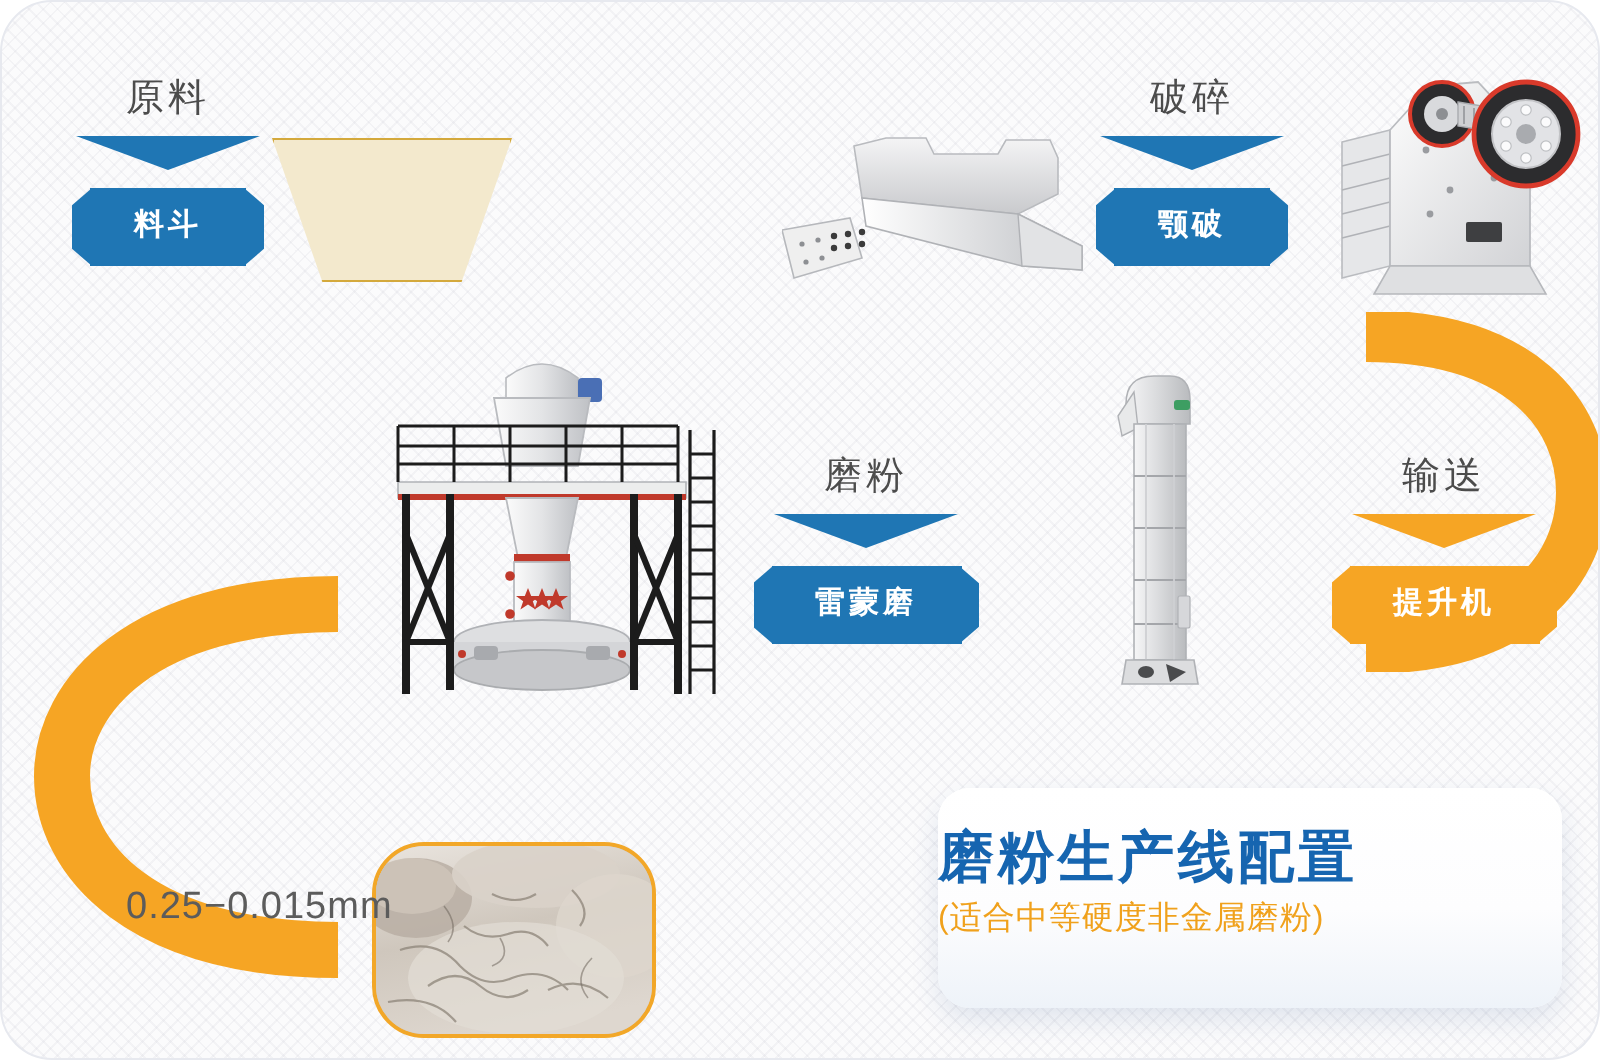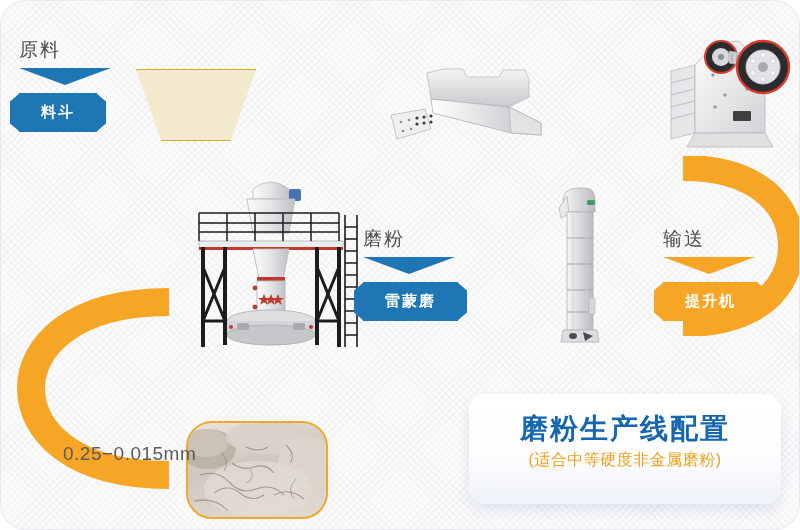--- a/index.html
+++ b/index.html
@@ -13,21 +13,21 @@
     width: 800px; height: 530px;
     overflow: hidden;
     background:
       repeating-linear-gradient(45deg, rgba(200,200,210,0.16) 0 1px, transparent 1px 5px),
       repeating-linear-gradient(-45deg, rgba(200,200,210,0.16) 0 1px, transparent 1px 5px),
       #fbfbfc;
     border-radius: 26px;
     border: 1px solid #e7e9ef;
   }
   
-  .step { position: absolute; }
+  .step { position: absolute; text-align: center; }
   .step-title {
     font-size: 19px; color: #4c4c4c; letter-spacing: 2px;
     line-height: 22px; white-space: nowrap;
   }
   .arrow {
     width: 92px; height: 17px; margin: 7px auto 4px auto;
   }
   .ribbon {
     position: relative; display: inline-block;
     padding: 6px 22px 7px 22px;
@@ -84,21 +84,20 @@
     border: 2px solid #f2a728;
     border-radius: 26px;
     overflow: hidden;
     background: #cfc6bd;
   }
   .title-card {
     position: absolute;
     background: linear-gradient(180deg,#ffffff 0%,#fdfdfe 55%,#eef3f9 100%);
     border-radius: 16px;
     box-shadow: 0 6px 14px rgba(40,80,140,0.13), 0 1px 0 #fff inset;
-    text-align: center;
   }
   .title-main {
     color: #1665b0; font-size: 28px; font-weight: bold;
     letter-spacing: 2px; line-height: 34px; white-space: nowrap;
   }
   .title-sub {
     color: #f0a11c; font-size: 16px; letter-spacing: 0.5px;
     line-height: 28px; white-space: nowrap;
   }
 </style>
@@ -329,20 +328,27 @@
 
   <div class="step" style="left:18px; top:38px; width:130px;">
     <div class="step-title">原料</div>
     <svg class="arrow" viewBox="0 0 92 17">
       <polygon points="0,0 92,0 46,17" fill="#1f76b4"></polygon>
     </svg>
     <span class="ribbon blue">料斗</span>
   </div>
 
 
+  <div class="step" style="left:530px; top:38px; width:130px;">
+    <div class="step-title">破碎</div>
+    <svg class="arrow" viewBox="0 0 92 17">
+      <polygon points="0,0 92,0 46,17" fill="#1f76b4"></polygon>
+    </svg>
+    <span class="ribbon blue">颚破</span>
+  </div>
 
   <div class="step" style="left:362px; top:227px; width:140px;">
     <div class="step-title">磨粉</div>
     <svg class="arrow" viewBox="0 0 92 17">
       <polygon points="0,0 92,0 46,17" fill="#1f76b4"></polygon>
     </svg>
     <span class="ribbon blue">雷蒙磨</span>
   </div>
 
   <div class="step" style="left:662px; top:227px; width:118px;">

